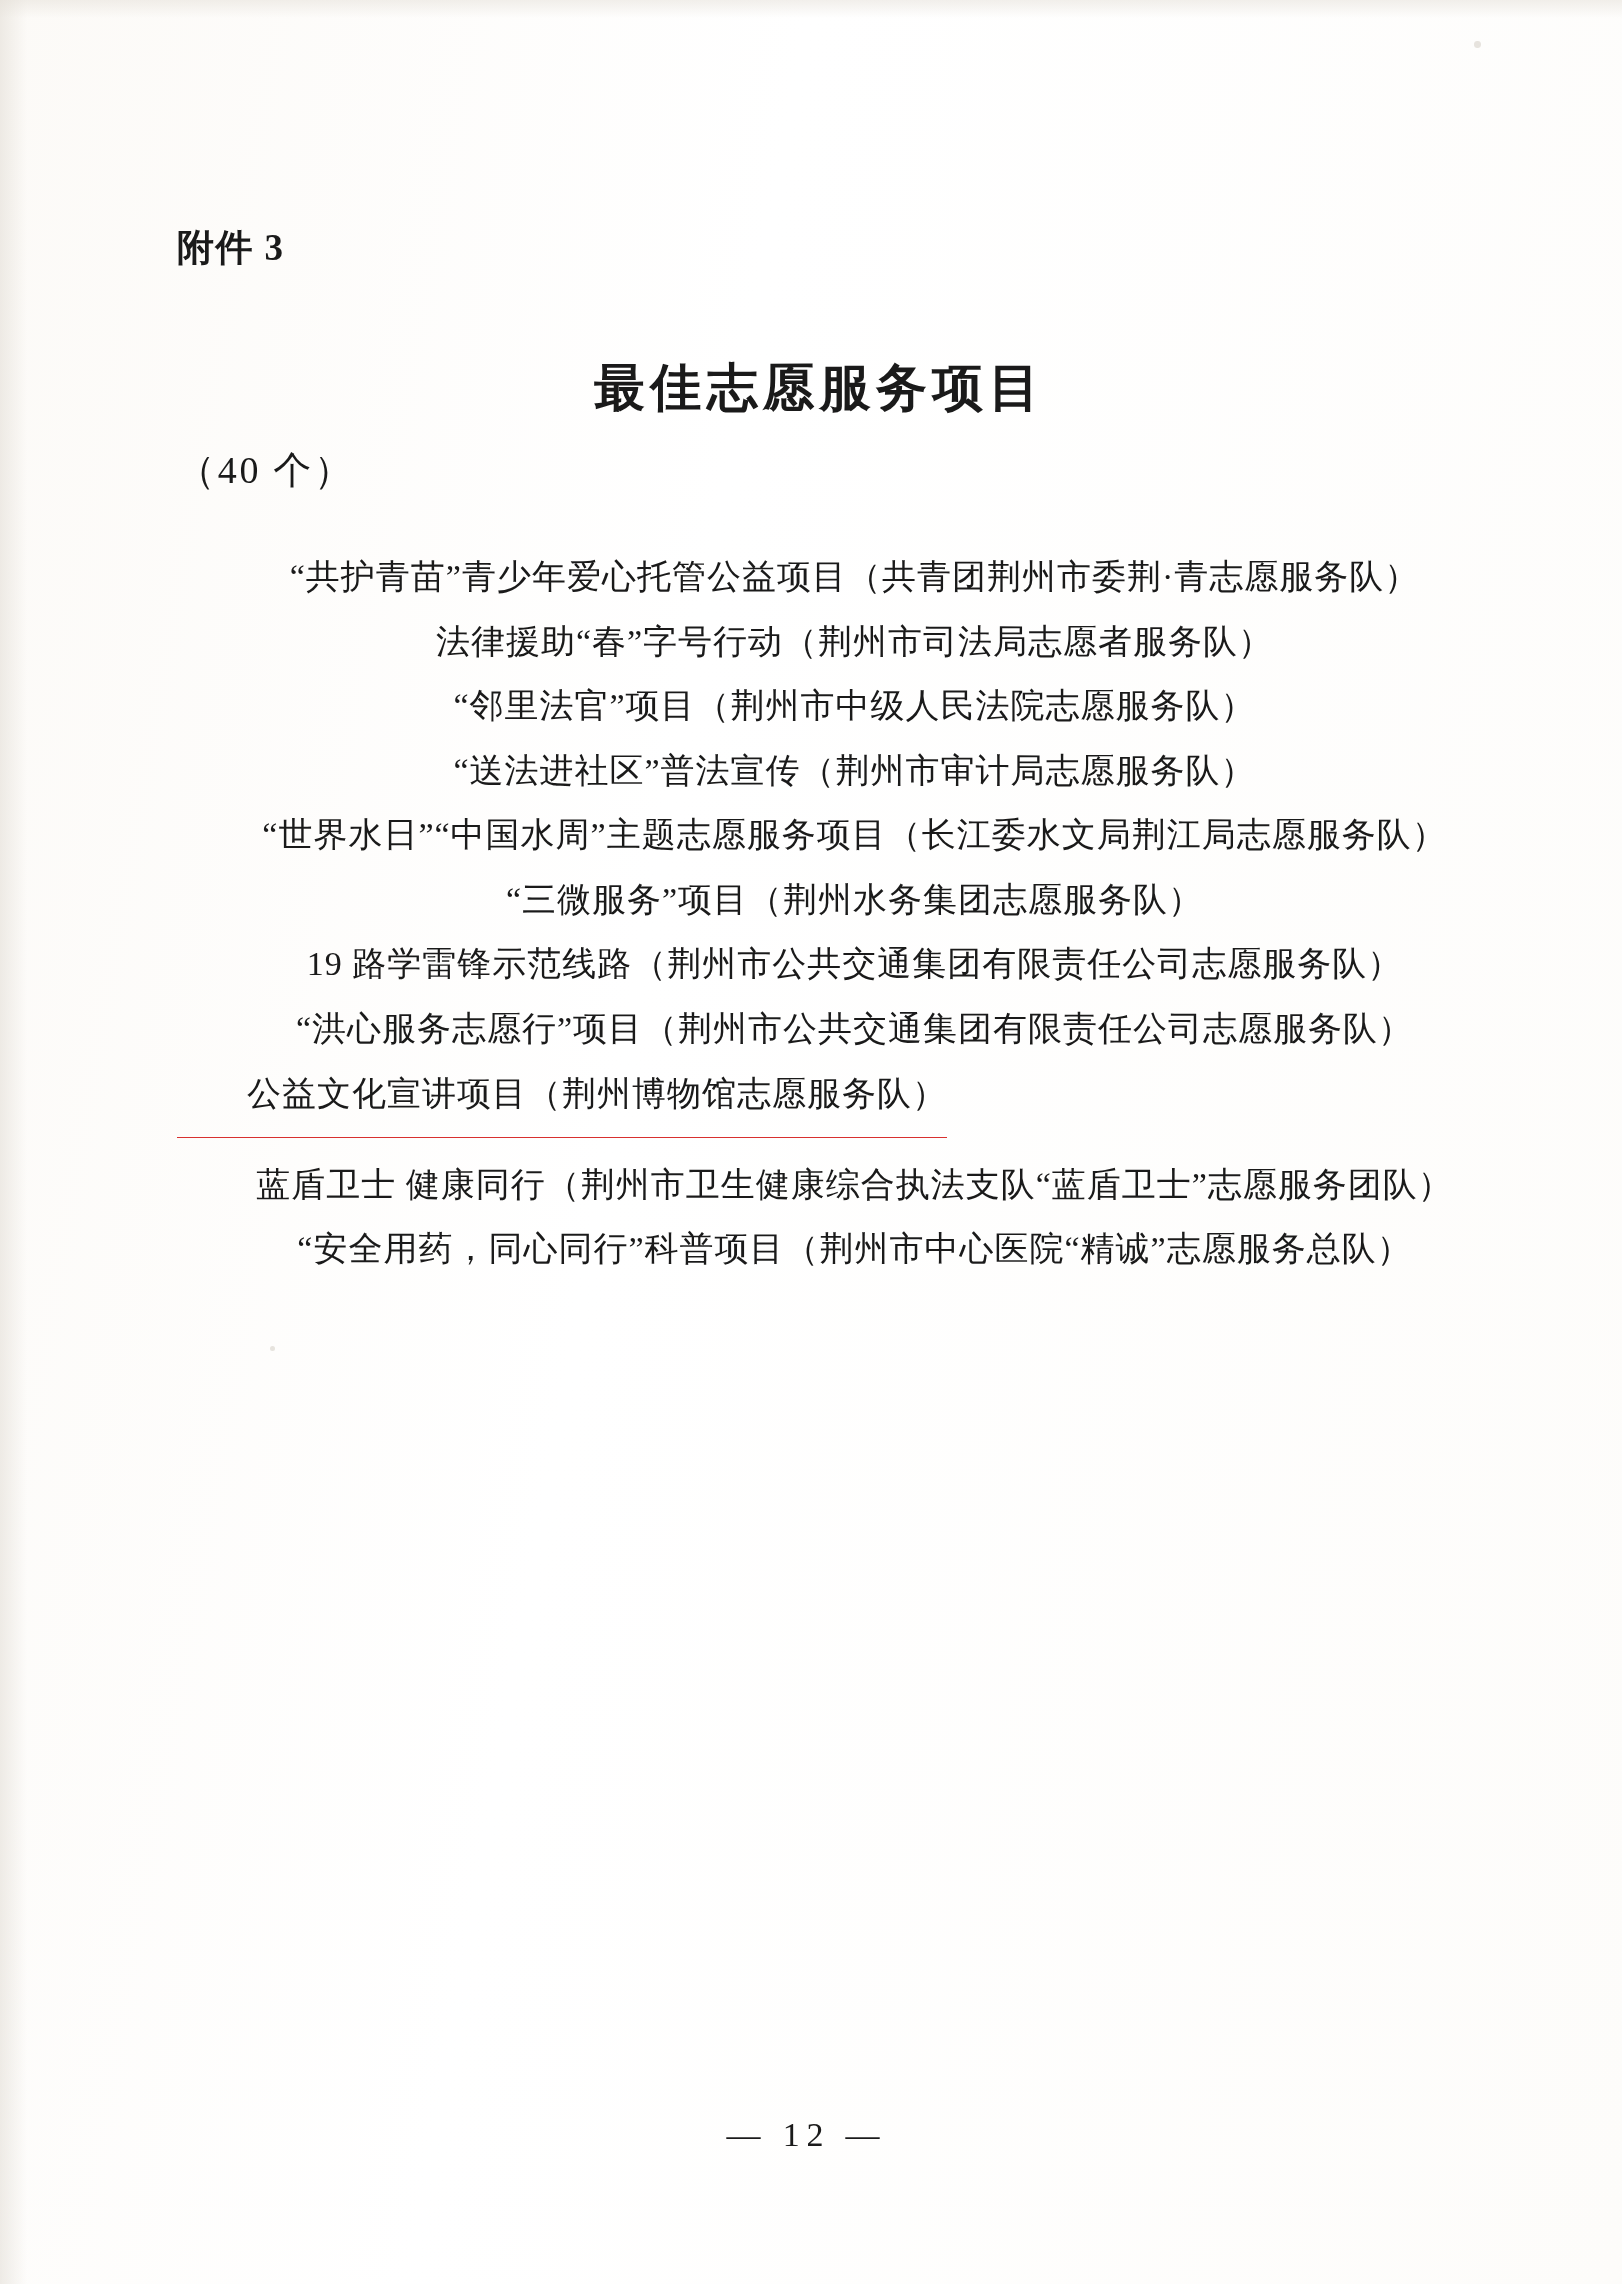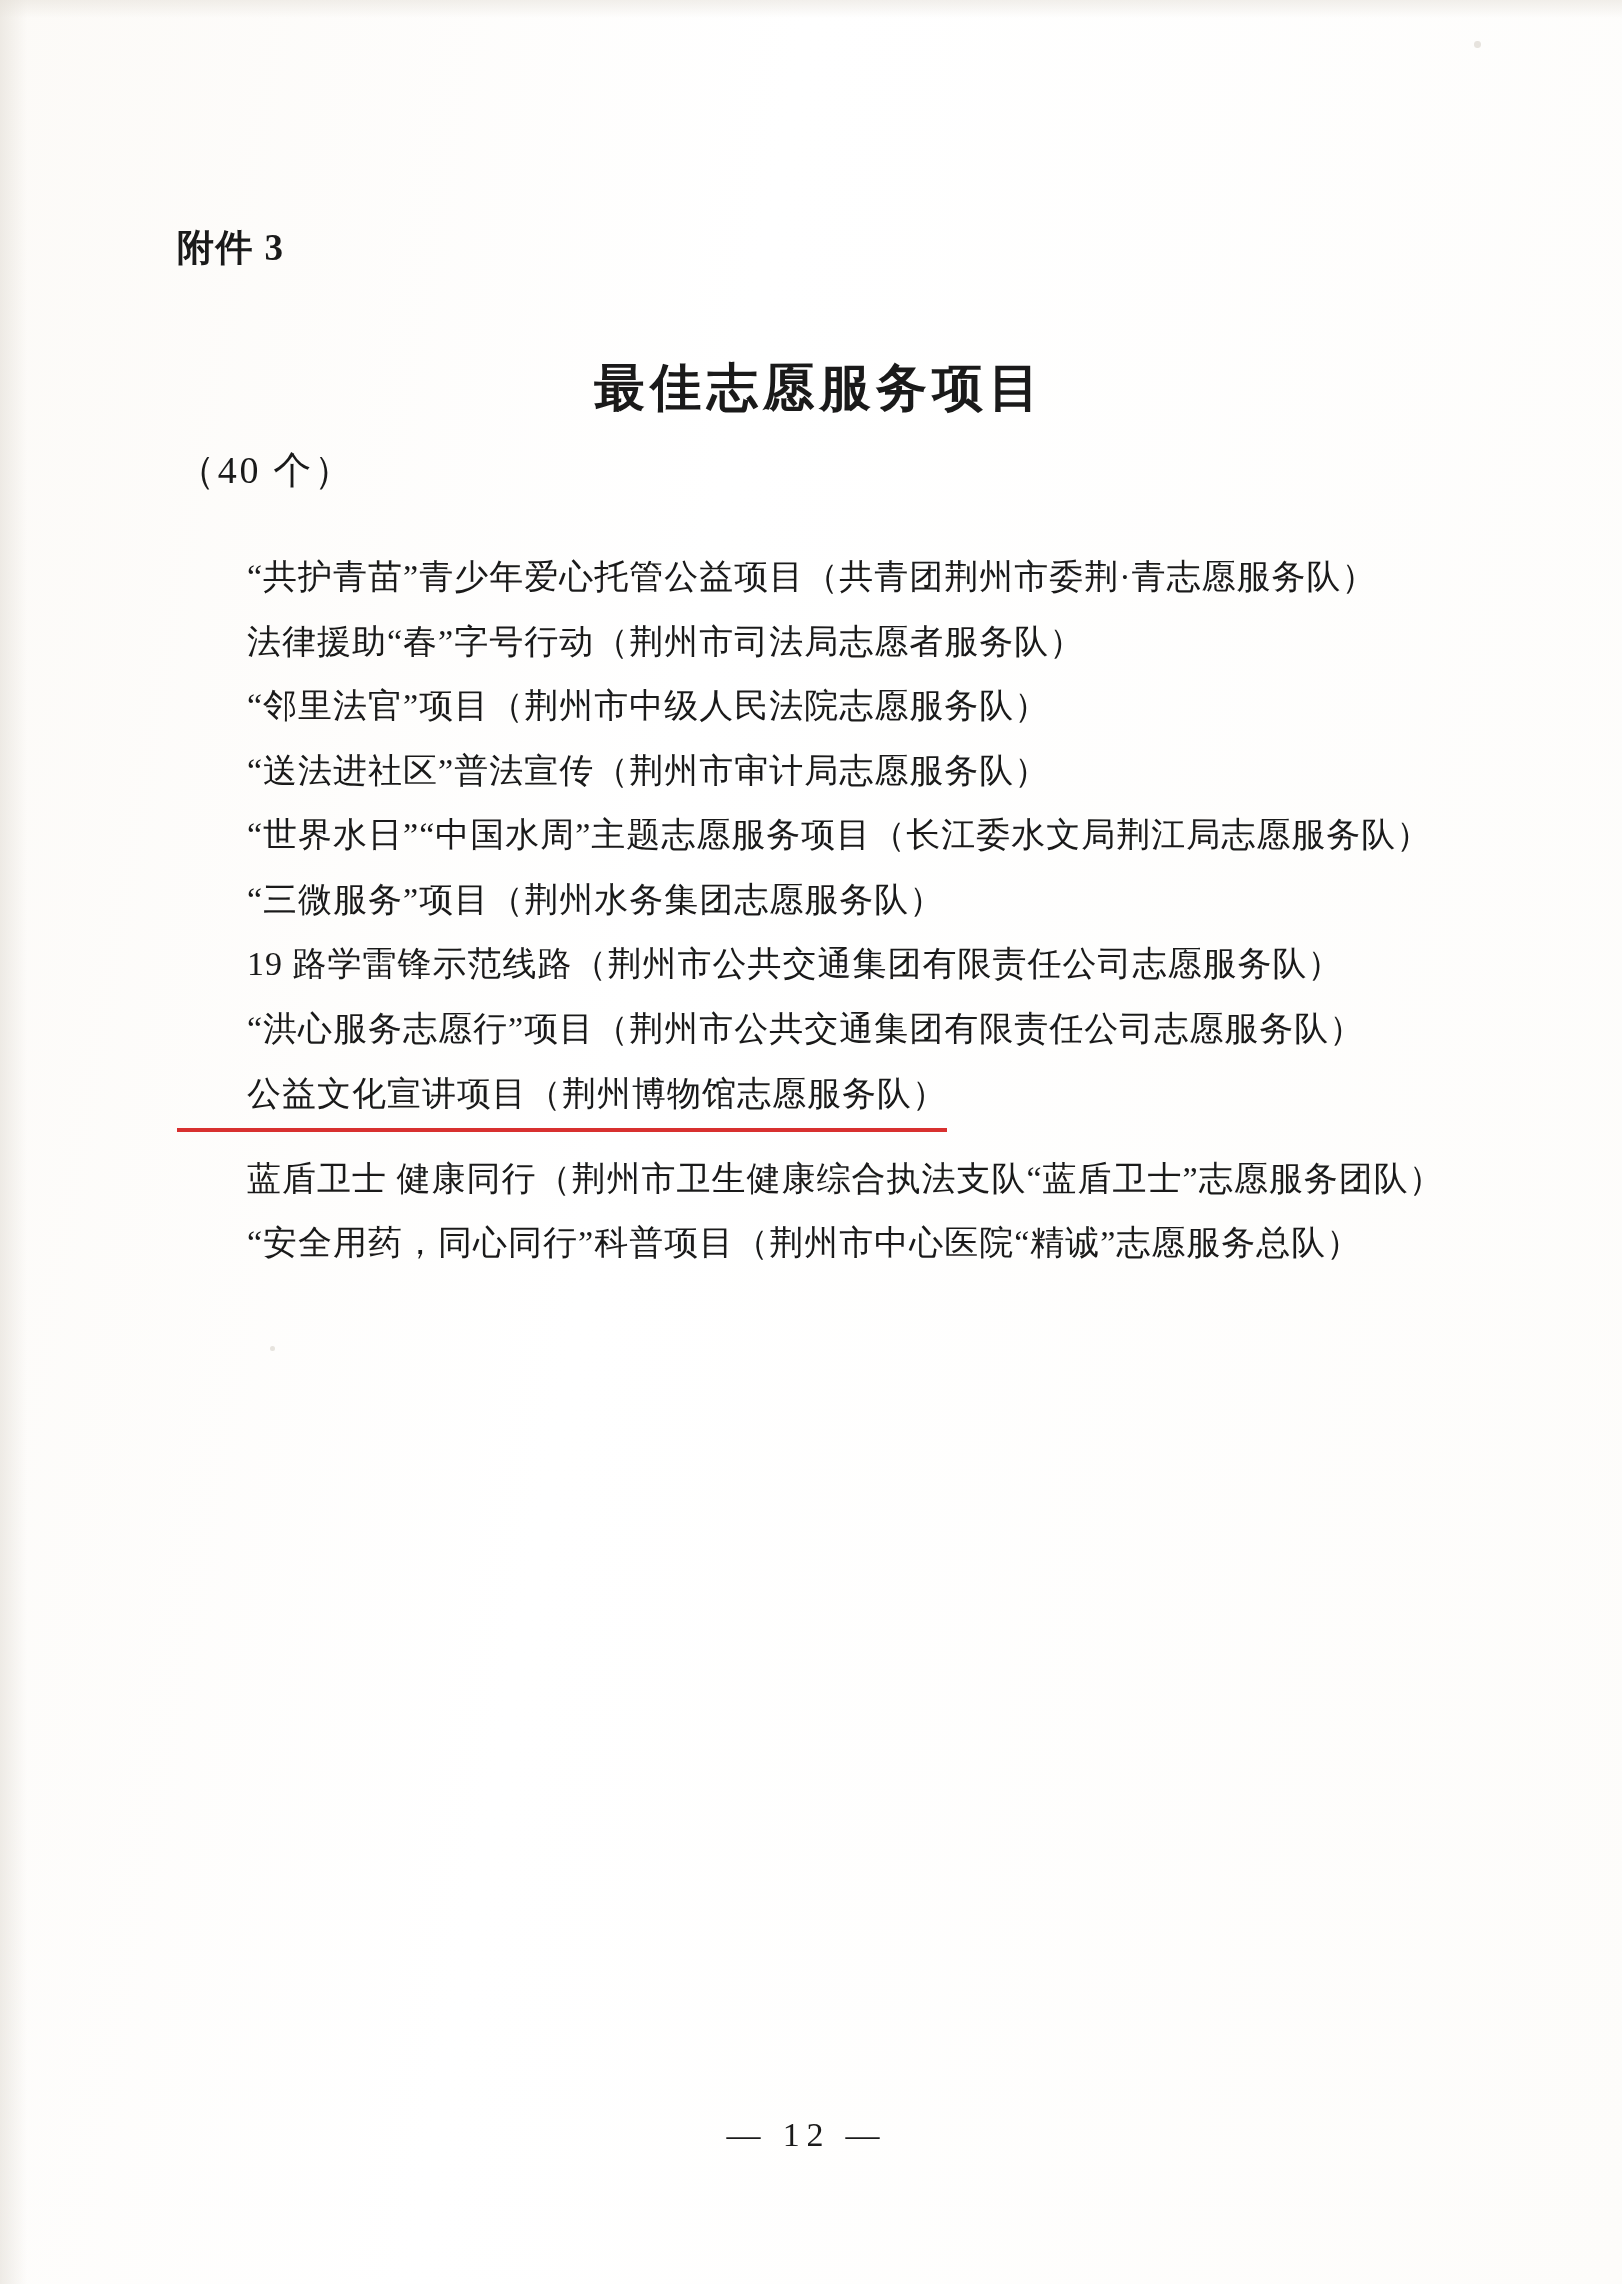--- a/index.html
+++ b/index.html
@@ -55,26 +55,27 @@
     font-family: "Liberation Serif", "DejaVu Serif", serif;
   }
   .entry {
     font-size: 34px;
     line-height: 1.62;
     text-indent: 70px;
     margin-bottom: 9.5px;
     letter-spacing: 1px;
     font-family: "Liberation Serif", "DejaVu Serif", serif;
     position: relative;
+    text-align: center;
   }
   .entry.highlighted {
     display: inline-block;
     text-indent: 70px;
-    border-bottom: 4px solid #ec4899;
-    padding-bottom: 7px;
+    border-bottom: 1px solid #ec4899;
+    padding-bottom: 16px;
     width: auto;
   }
   .entry-wrap {
     margin-bottom: 9.5px;
   }
   .page-number {
     position: absolute;
     left: 0;
     right: 10px;
     top: 2116px;

